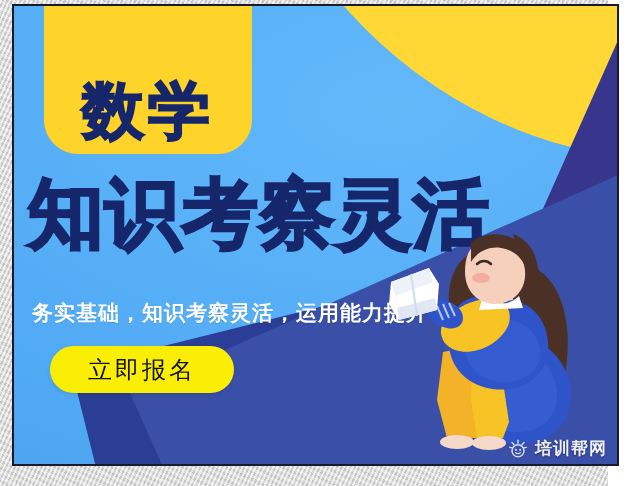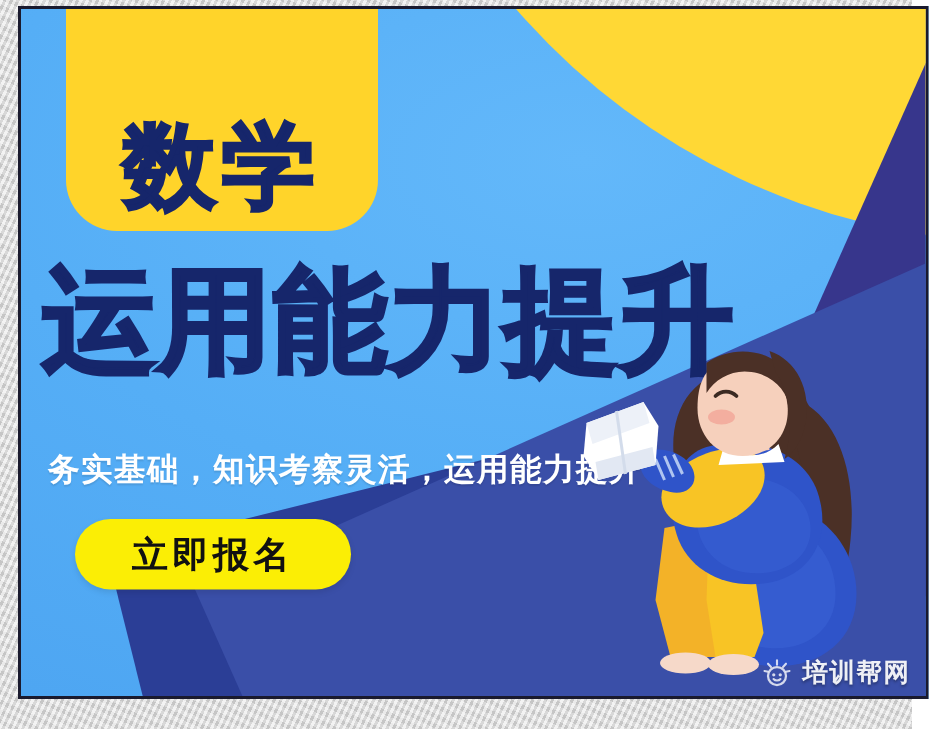--- a/index.html
+++ b/index.html
@@ -123,21 +123,21 @@
     left: 36px;
     top: 340px;
     width: 184px;
     height: 47px;
     background: #FBEE05;
     border: none;
     border-radius: 24px;
     color: #111111;
     font-family: "DejaVu Sans", "Liberation Sans", sans-serif;
     font-size: 24px;
-    font-weight: 700;
+    font-weight: 400;
     letter-spacing: 3px;
     cursor: pointer;
     display: flex;
     align-items: center;
     justify-content: center;
     box-shadow: 0 2px 4px rgba(0,0,0,.10);
   }
 
   
   .band-dark {
@@ -218,21 +218,21 @@
     <div class="corner-wedge-2"></div>
 
     <div class="band-violet"></div>
     <div class="band-dark"></div>
     <div class="band-dark-2"></div>
 
     <div class="subject-badge">
       <span class="subject-text">数学</span>
     </div>
 
-    <div class="headline">运用能力提升</div>
+    <div class="headline">知识考察灵活</div>
 
     <div class="tagline">务实基础，知识考察灵活，运用能力提升</div>
 
     <button class="cta-button">立即报名</button>
 
     <div class="illus">
       <svg viewBox="0 0 220 230" xmlns="http://www.w3.org/2000/svg">
 
         <path d="M108 22 C78 24 62 48 64 78 C66 112 78 140 86 166 C92 184 104 196 118 198
                  C136 200 150 188 154 170 C162 130 166 86 158 56 C150 30 132 20 108 22 Z" fill="#4B3026"></path>

